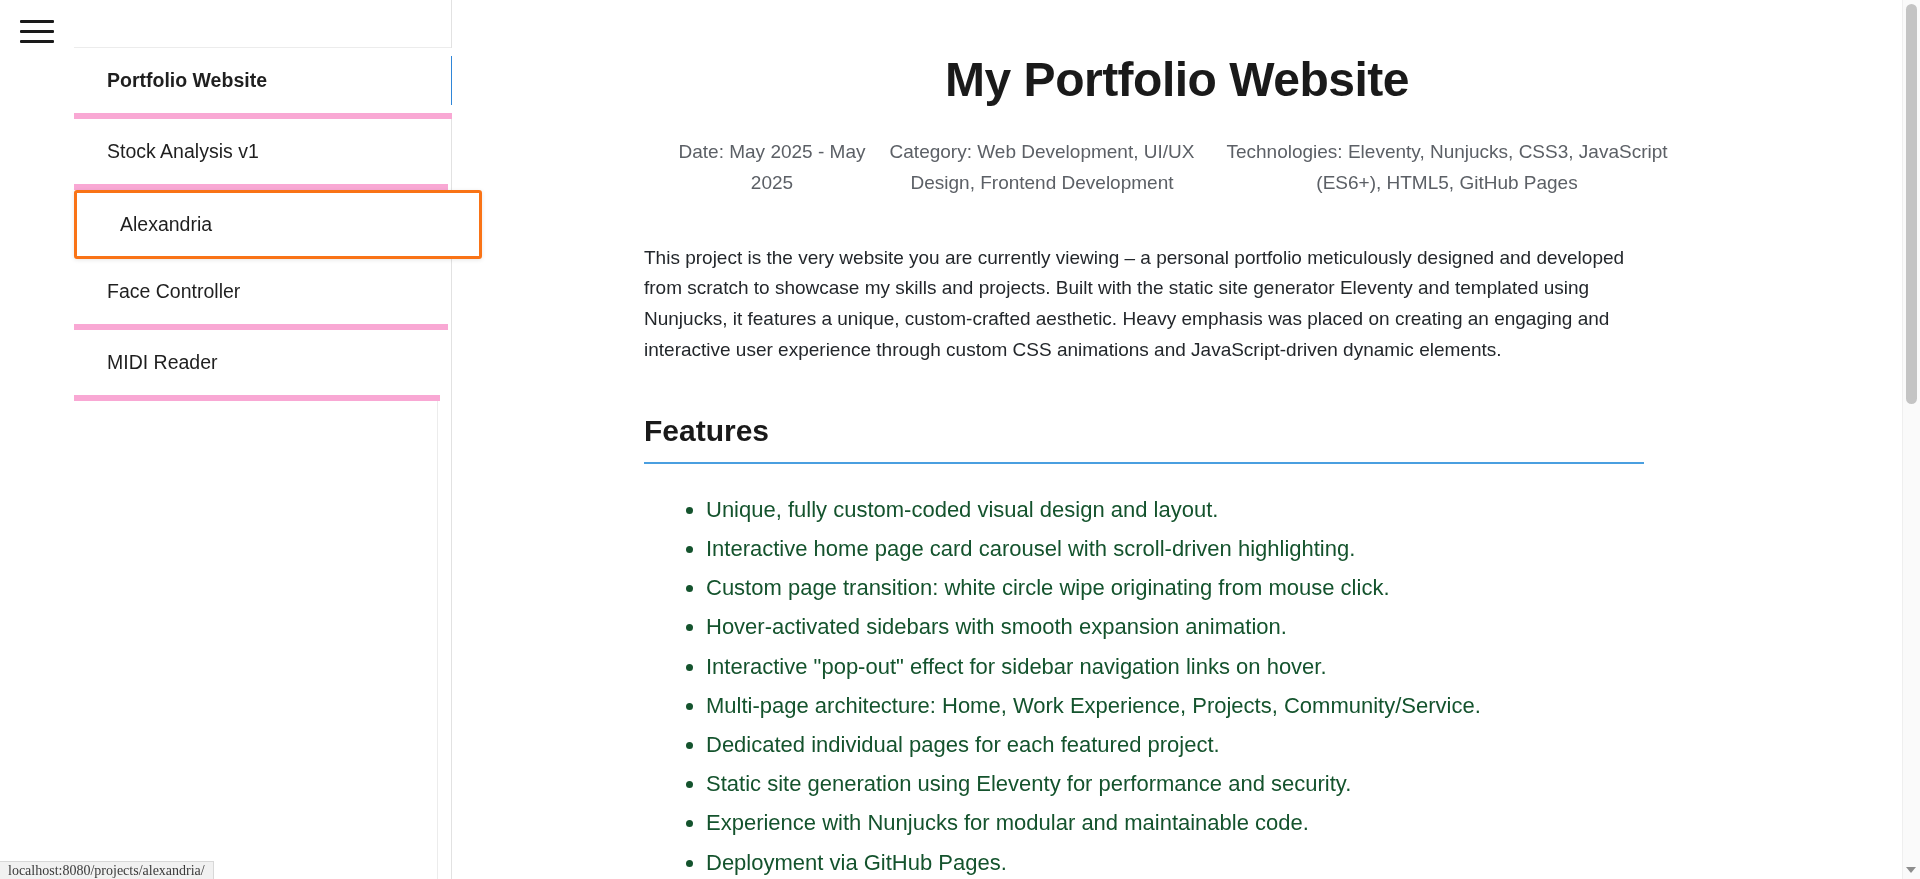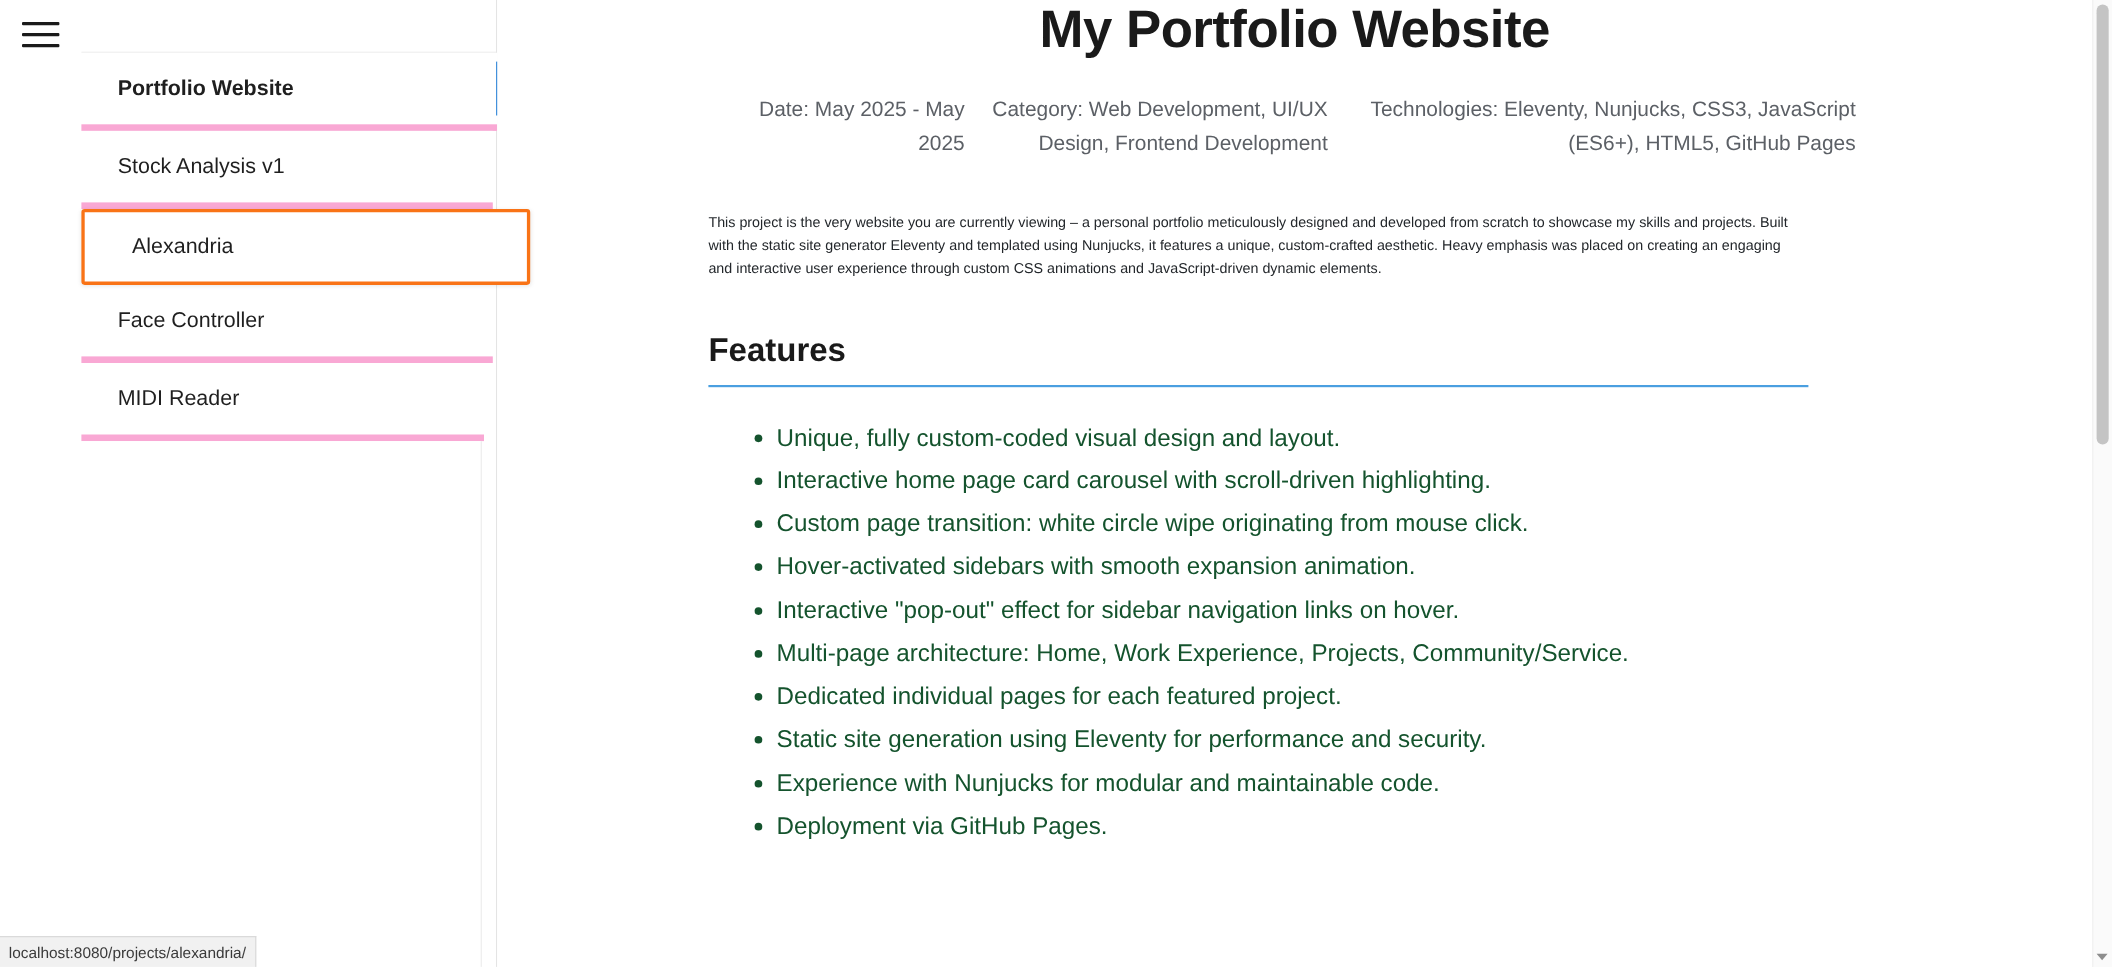--- a/index.html
+++ b/index.html
@@ -107,45 +107,46 @@
     left: 452px;
     top: 0;
     right: 18px;
     height: 879px;
     overflow: hidden;
     background: #ffffff;
   }
   .content-inner {
     width: 1066px;
     margin: 0 auto;
+    padding-top: 52px;
   }
   h1.page-title {
     font-size: 48px;
     font-weight: bold;
     text-align: center;
     color: #1a1a1a;
     margin: 0 0 30px 0;
     letter-spacing: -0.5px;
   }
   .meta {
     display: flex;
     justify-content: center;
     gap: 0px;
     color: #5c6066;
     font-size: 19px;
     line-height: 1.62;
     margin-bottom: 44px;
   }
-  .meta-col { text-align: right; }
+  .meta-col { text-align: center; }
   .meta-col.date { width: 210px; }
   .meta-col.category { width: 330px; }
   .meta-col.tech { width: 480px; }
 
   .intro {
-    font-size: 13px;
+    font-size: 19px;
     line-height: 1.62;
     color: #23272b;
     margin: 0 0 48px 0;
     width: 1000px;
   }
 
   h2.section-title {
     font-size: 30px;
     font-weight: bold;
     color: #1a1a1a;
@@ -196,30 +197,30 @@
     border-right: 5px solid transparent;
   }
   .scroll-arrow.up { top: 6px; border-bottom: 6px solid #8d8d8d; }
   .scroll-arrow.down { bottom: 6px; border-top: 6px solid #8d8d8d; }
 
   
   .status-link {
     position: absolute;
     left: 0;
     bottom: 0;
-    height: 28px;
+    height: 18px;
     padding: 0 8px;
     display: flex;
     align-items: center;
     background: #f1f1f1;
     border-top: 1px solid #d8d8d8;
     border-right: 1px solid #d8d8d8;
     color: #3a3a3a;
     font-size: 14px;
-    font-family: Liberation Sans, sans-serif;
+    font-family: Liberation Serif, serif;
     z-index: 50;
   }
 </style>
 </head>
 <body>
 
 <div id="root">
 
   <div class="hamburger">
     <span></span>

